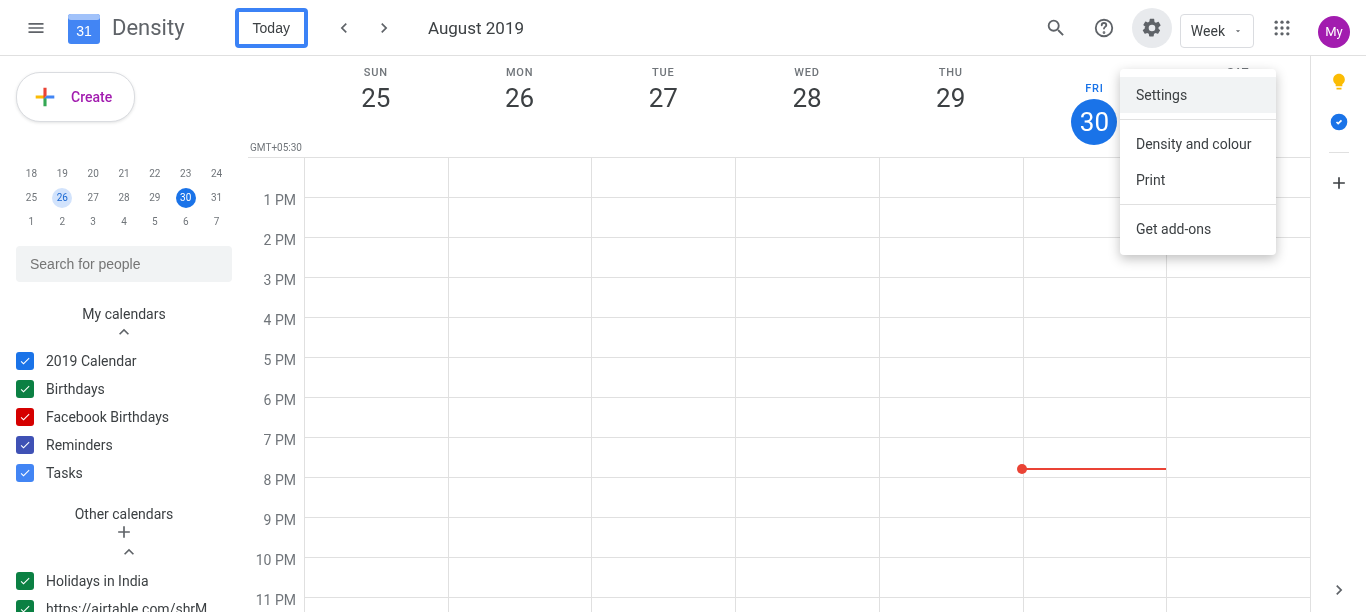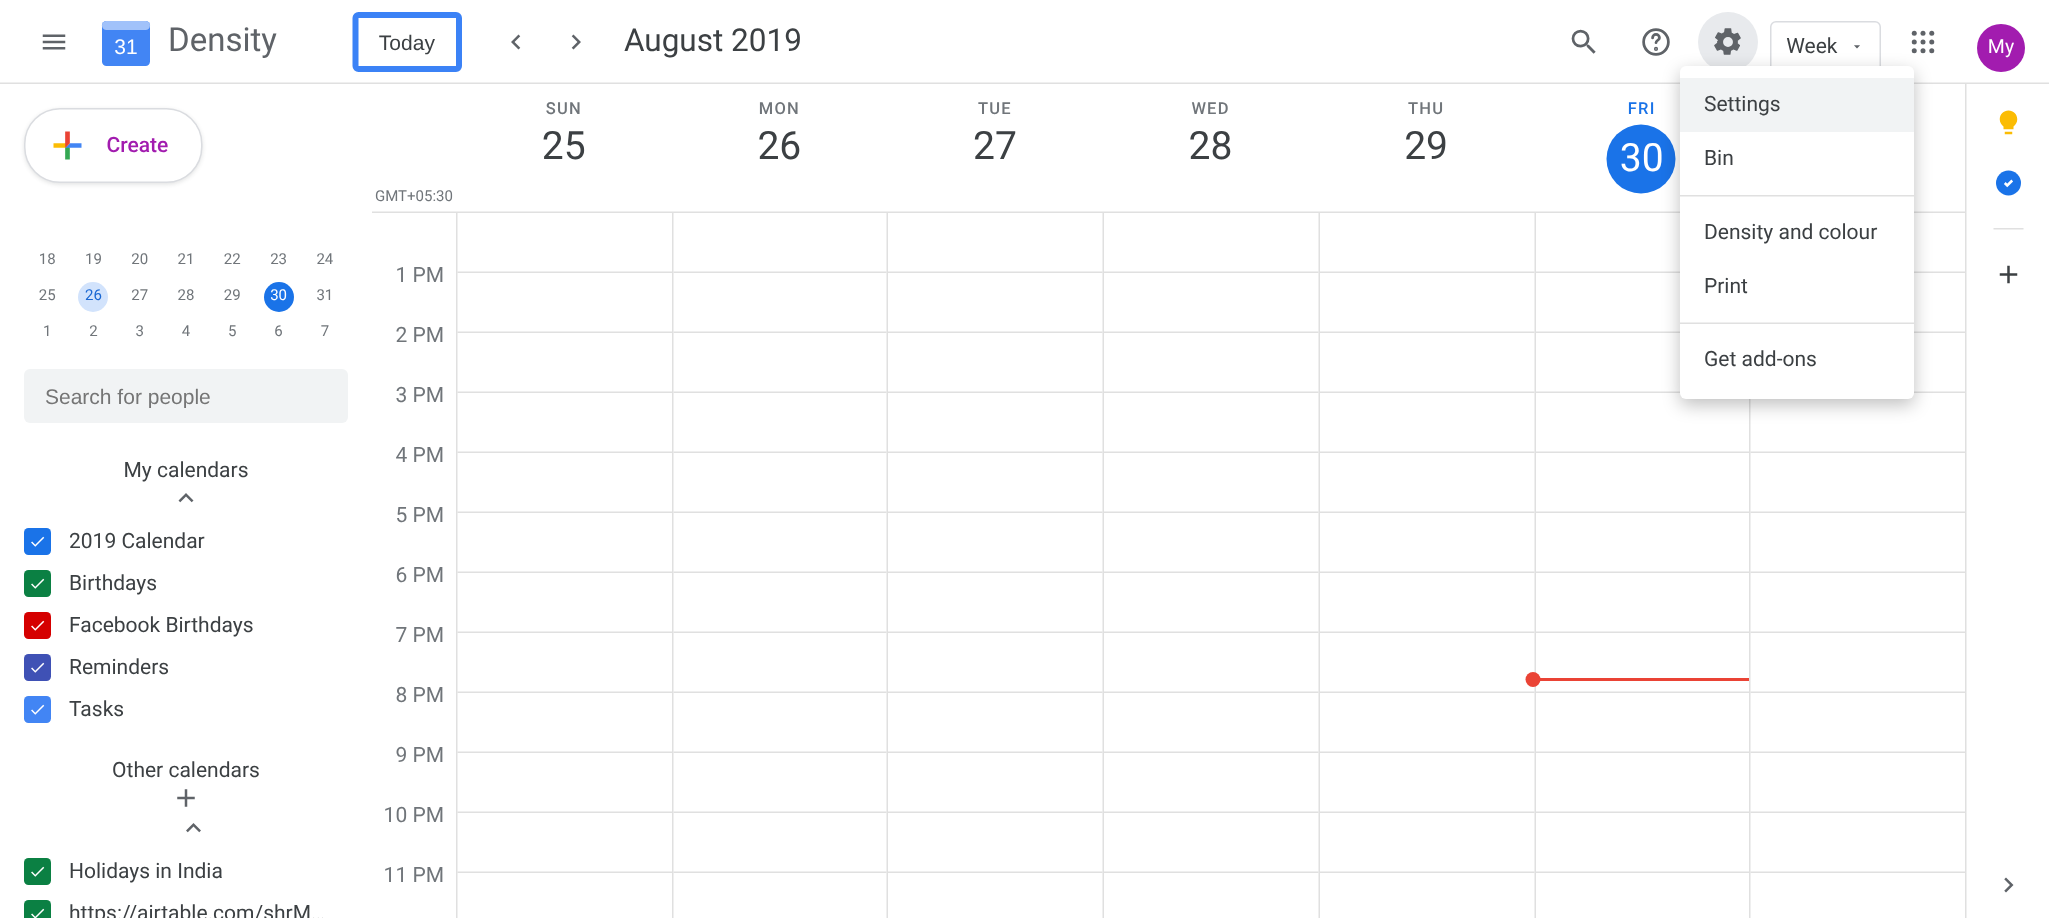--- a/index.html
+++ b/index.html
@@ -6,21 +6,21 @@
 body { font-family: 'Google Sans', Roboto, Arial, sans-serif; font-size: 14px; color: #3c4043; overflow: hidden; }
 
 .header { height: 56px; display: flex; align-items: center; padding: 0 16px; border-bottom: 1px solid #e0e0e0; }
 .menu-btn { width: 40px; height: 40px; display: flex; align-items: center; justify-content: center; border-radius: 50%; cursor: pointer; }
 .logo-wrap { display: flex; align-items: center; margin-left: 8px; gap: 8px; }
 .logo-icon { width: 40px; height: 40px; display: flex; align-items: center; justify-content: center; }
 .app-title { font-size: 22px; color: #5f6368; font-weight: 400; }
 .today-btn { margin-left: 50px; border: 4px solid #3b82f6; border-radius: 4px; padding: 8px 14px; font-size: 14px; color: #3c4043; background: #fff; cursor: pointer; }
 .nav-arrows { display: flex; margin-left: 20px; gap: 8px; }
 .arrow-btn { width: 32px; height: 32px; display: flex; align-items: center; justify-content: center; cursor: pointer; color: #5f6368; }
-.month-title { font-size: 21px; color: #3c4043; margin-left: 16px; }
+.month-title { font-size: 17px; color: #3c4043; margin-left: 28px; }
 .header-right { margin-left: auto; display: flex; align-items: flex-end; gap: 8px; position: relative; }
 .icon-btn { width: 40px; height: 40px; display: flex; align-items: center; justify-content: center; border-radius: 50%; cursor: pointer; color: #5f6368; }
 .icon-btn.active { background: #e8eaed; }
 .view-select { border: 1px solid #dadce0; border-radius: 4px; padding: 8px 10px; display: flex; align-items: center; gap: 8px; cursor: pointer; font-size: 14px; color: #3c4043; }
 .avatar { width: 32px; height: 32px; border-radius: 50%; background: #a21caf; color: #fff; display: flex; align-items: center; justify-content: center; font-size: 13px; margin-left: 8px; cursor: pointer; }
 
 .body-wrap { display: flex; height: 556px; }
 .sidebar { width: 248px; padding: 8px 16px 0; overflow: hidden; }
 .create-btn { display: inline-flex; align-items: center; gap: 12px; border: 1px solid #dadce0; border-radius: 24px; padding: 10px 22px 10px 14px; margin-top: 8px; box-shadow: 0 1px 3px rgba(60,64,67,0.15); cursor: pointer; background:#fff; }
 .create-btn span.label { font-size: 14px; color: #a21caf; font-weight: 500; }
@@ -40,34 +40,34 @@
 .cal-item { display: flex; align-items: center; gap: 12px; font-size: 14px; color: #3c4043; cursor: pointer; }
 .chk { width: 18px; height: 18px; border-radius: 3px; display:flex; align-items:center; justify-content:center; color:#fff; font-size:12px; flex-shrink:0;}
 .footer-links { margin-top: 22px; font-size: 12px; color: #5f6368; }
 .footer-links span { cursor:pointer; }
 
 .main { flex: 1; display: flex; flex-direction:column; position:relative; }
 .day-header { display: flex; border-bottom: 1px solid #e0e0e0; }
 .tz-col { width: 56px; font-size: 10px; color:#70757a; display:flex; align-items:flex-end; justify-content:center; padding-bottom:4px; }
 .day-col-h { flex:1; text-align:center; padding: 10px 0 12px; }
 .dow { font-size: 11px; color: #70757a; letter-spacing: 0.8px; font-weight:500; }
-.dow.today { color:#1a73e8; }
+.dow.today { color:#1a73e8;margin-top:16px; }
 .dnum { font-size: 26px; color: #3c4043; margin-top:4px; }
 .dnum.today { background:#1a73e8; color:#fff; border-radius:50%; width:46px; height:46px; line-height:46px; display:inline-block; }
 
 .grid { flex:1; display:flex; overflow:hidden; position:relative; }
 .time-col { width:56px; }
 .time-label { height:40px; text-align:right; padding-right:8px; font-size:14px; color:#70757a; position:relative; top:-6px; }
 .grid-cols { flex:1; display:flex; position:relative; }
 .grid-col { flex:1; border-left:1px solid #e0e0e0; }
 .grid-row { height:40px; border-bottom:1px solid #e0e0e0; }
 .now-line { position:absolute; left:0; right:0; height:2px; background:#ea4335; }
 .now-dot { position:absolute; width:10px; height:10px; background:#ea4335; border-radius:50%; margin-left:-5px; margin-top:-4px; }
 
-.menu-popup { position:absolute; top:36px; right:74px; width:156px; background:#fff; border-radius:4px; box-shadow:0 4px 12px rgba(0,0,0,0.25); padding:8px 0; z-index:100; }
+.menu-popup { position:absolute; top:61px; right:74px; width:156px; background:#fff; border-radius:4px; box-shadow:0 4px 12px rgba(0,0,0,0.25); padding:8px 0; z-index:100; }
 .menu-item { padding:10px 16px; font-size:14px; color:#3c4043; cursor:pointer; }
 .menu-item.highlight { background:#f1f3f4; }
 .menu-divider { height:1px; background:#e0e0e0; margin:6px 0; }
 
 .right-rail { width:56px; border-left:1px solid #e0e0e0; display:flex; flex-direction:column; align-items:center; padding-top:16px; gap:20px; position:relative; }
 .rail-icon { width:20px; height:20px; cursor:pointer; display:flex; align-items:center; justify-content:center; }
 .rail-divider { width:20px; height:1px; background:#e0e0e0; }
 .rail-expand { position:absolute; bottom:12px; }
 
 svg { display: block; }
@@ -139,21 +139,20 @@
           <circle cx="19" cy="12" r="2"></circle>
           <circle cx="5" cy="19" r="2"></circle>
           <circle cx="12" cy="19" r="2"></circle>
           <circle cx="19" cy="19" r="2"></circle>
         </svg>
     </div>
     <div class="avatar">My</div>
 
     <div class="menu-popup">
       <div class="menu-item highlight">Settings</div>
-      <div class="menu-item">Bin</div>
       <div class="menu-divider"></div>
       <div class="menu-item">Density and colour</div>
       <div class="menu-item">Print</div>
       <div class="menu-divider"></div>
       <div class="menu-item">Get add-ons</div>
     </div>
   </div>
 </div>
 
 <div class="body-wrap">

